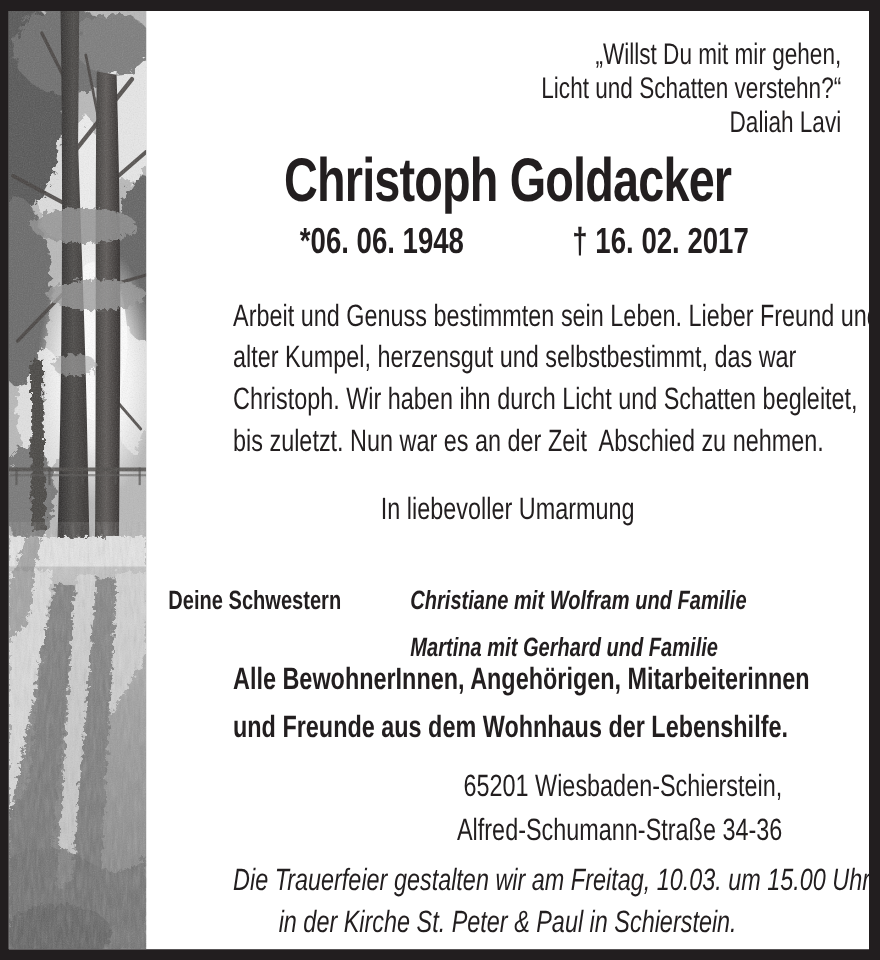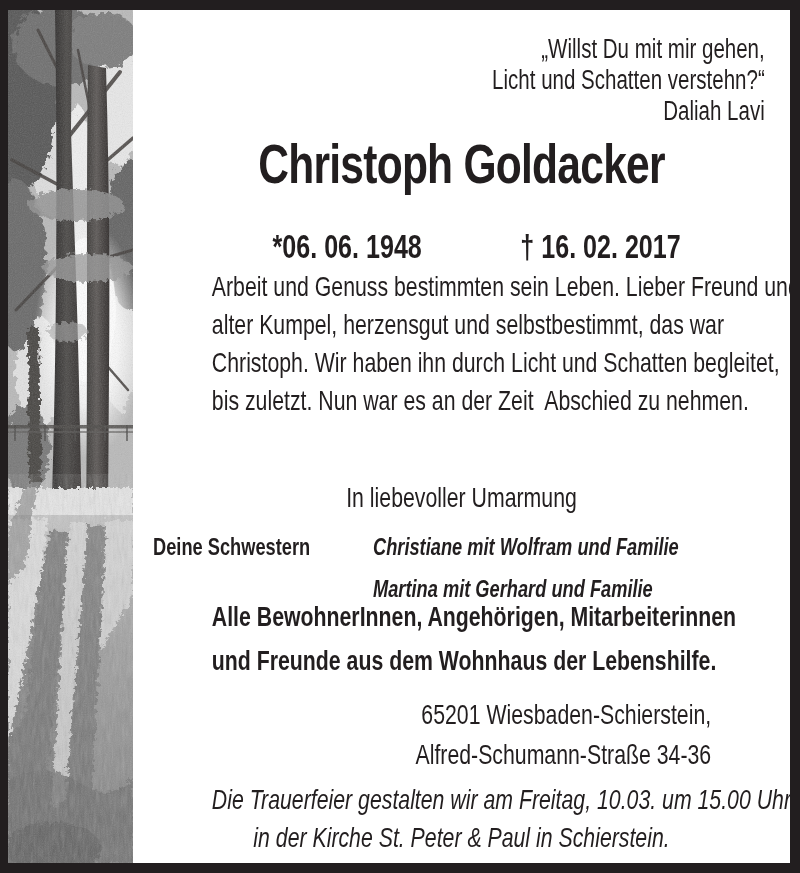--- a/index.html
+++ b/index.html
@@ -20,24 +20,24 @@
   .content{position:absolute;left:125px;top:0;width:657px;height:853px;}
   .line{display:block;white-space:pre;}
   
   .cond-c{transform:scaleX(0.76);transform-origin:50% 50%;}
   .cond-r{transform:scaleX(0.76);transform-origin:100% 50%;}
   .cond-l{transform:scaleX(0.76);transform-origin:0% 50%;}
   .quote{position:absolute;top:24px;right:25px;text-align:right;font-size:27px;line-height:31px;font-weight:400;}
   .name{position:absolute;top:124px;left:0;right:0;margin:0;text-align:center;
         font-size:56px;line-height:60px;font-weight:700;letter-spacing:-1px;}
   .dates{position:absolute;top:191px;left:32px;right:0;display:flex;justify-content:center;gap:50px;
-         font-size:33px;line-height:36px;font-weight:700;margin-top:28px;}
+         font-size:33px;line-height:36px;font-weight:700;}
   .dates span{white-space:pre;}
   .bodytext{position:absolute;top:258px;left:0;right:0;text-align:center;font-size:28px;line-height:38px;}
-  .closing{position:absolute;top:436px;left:0;right:0;text-align:center;font-size:28px;line-height:34px;margin-top:35px;}
+  .closing{position:absolute;top:436px;left:0;right:0;text-align:center;font-size:28px;line-height:34px;}
   .mourners{position:absolute;top:516px;left:20px;right:0;font-size:24px;line-height:42px;font-weight:700;}
   .mourners .label{position:absolute;left:0;top:0;}
   .mourners .names{margin-left:220px;font-style:italic;}
   .community{position:absolute;top:585px;left:0;right:0;text-align:left;font-size:28px;line-height:44px;font-weight:700;}
   .address{position:absolute;top:685px;left:0;right:0;text-align:right;font-size:28px;line-height:40px;}
   .service{position:absolute;top:771px;left:0;right:0;text-align:center;font-size:28px;line-height:38px;font-style:italic;}
 </style>
 </head>
 <body>
 

